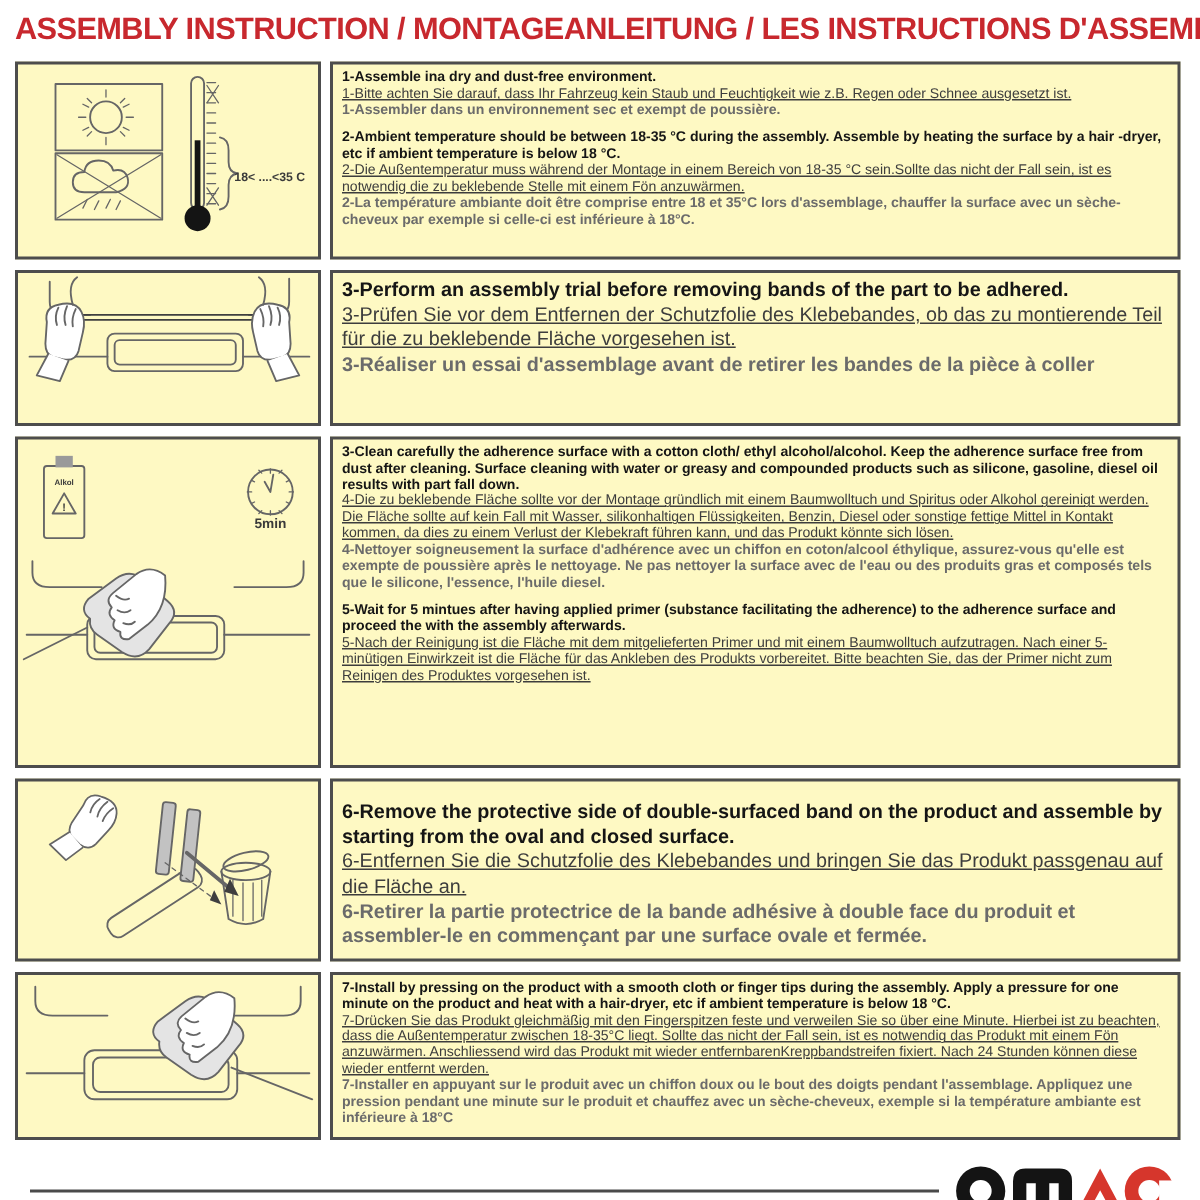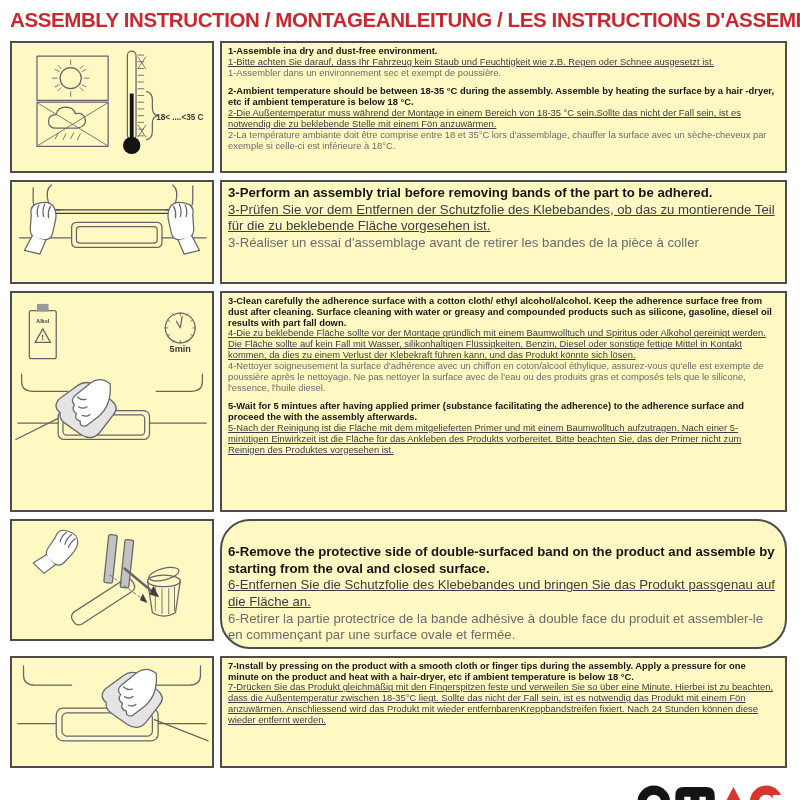--- a/index.html
+++ b/index.html
@@ -8,26 +8,26 @@
   .page-title{color:var(--accent_red,#c8282e);font-weight:700;font-size:20.5px;letter-spacing:-0.4px;text-align:center;margin:3px 0 9px 0;white-space:nowrap;}
   .grid{display:flex;flex-direction:column;}
   .row{display:flex;gap:6px;margin-bottom:7px;}
   .cell{border:2px solid var(--border,#4d4d4d);background:#fef9c3;box-sizing:border-box;}
   .ill{width:204px;flex:none;display:flex;align-items:center;justify-content:flex-start;}
   .txt{width:567px;flex:none;padding:3px 8px 3px 6px;overflow:hidden;}
   .r1{height:132px}.r2{height:104px}.r3{height:221px}.r4{height:122px}.r5{height:112px}
   .sm{font-size:9.4px;line-height:1.15;}
   .lg{font-size:13.2px;line-height:1.26;}
   .pad-lg{}
-  .pad-md{padding-top:23px;border-radius:30px;}
+  .pad-md{padding-top:12px;}
   .sec+.sec{margin-top:8px;}
   .txt p{margin:0;}
   .en{font-weight:700;color:#151515;}
   .de{color:#3d3d3d;text-decoration:underline;}
-  .fr{color:#6b6b6b;}
+  .fr{color:#6b6b6b;font-weight:bold;}
   .artsvg{display:block;}
   .art{fill:none;stroke:#666;stroke-width:1.3;stroke-linecap:round;stroke-linejoin:round;}
   .thin{stroke-width:0.9;}
   .dark{stroke:#3f3f3f;}
   .fillwhite{fill:#fff;}
   .fillgray{fill:#c2c2c2;}
   .fillcloth{fill:#e4e4e4;}
   .fillink{fill:#141414;stroke:none;}
   .ill-label{font-family:"Liberation Sans",sans-serif;fill:#3a3a3a;stroke:none;font-weight:600;}
   .footer{display:flex;align-items:center;margin:6px 8px 0 10px;height:42px;}
@@ -204,20 +204,21 @@
             <path d="M6,66 H46 M152,66 H202"></path>
             <path d="M148,62 L204,84"></path>
             <use href="#hand-cloth" transform="translate(88,10)"></use>
           </g>
         </svg>
       </div>
       <div class="cell txt sm">
         <div class="sec">
           <p class="en">7-Install by pressing on the product with a smooth cloth or finger tips during the assembly. Apply a pressure for one minute on the product and heat with a hair-dryer, etc if ambient temperature is below 18 °C.</p>
           <p class="de">7-Drücken Sie das Produkt gleichmäßig mit den Fingerspitzen feste und verweilen Sie so über eine Minute. Hierbei ist zu beachten, dass die Außentemperatur zwischen 18-35°C liegt. Sollte das nicht der Fall sein, ist es notwendig das Produkt mit einem Fön anzuwärmen. Anschliessend wird das Produkt mit wieder entfernbarenKreppbandstreifen fixiert. Nach 24 Stunden können diese wieder entfernt werden.</p>
+          <p class="fr">7-Installer en appuyant sur le produit avec un chiffon doux ou le bout des doigts pendant l'assemblage. Appliquez une pression pendant une minute sur le produit et chauffez avec un sèche-cheveux, exemple si la température ambiante est inférieure à 18°C</p>
         </div>
       </div>
     </div>
 
   </div>
 
   <div class="footer">
     <div class="footer-line"></div>
     <svg width="148" height="40" viewBox="0 0 158 40">
       <title>OMAC</title>

